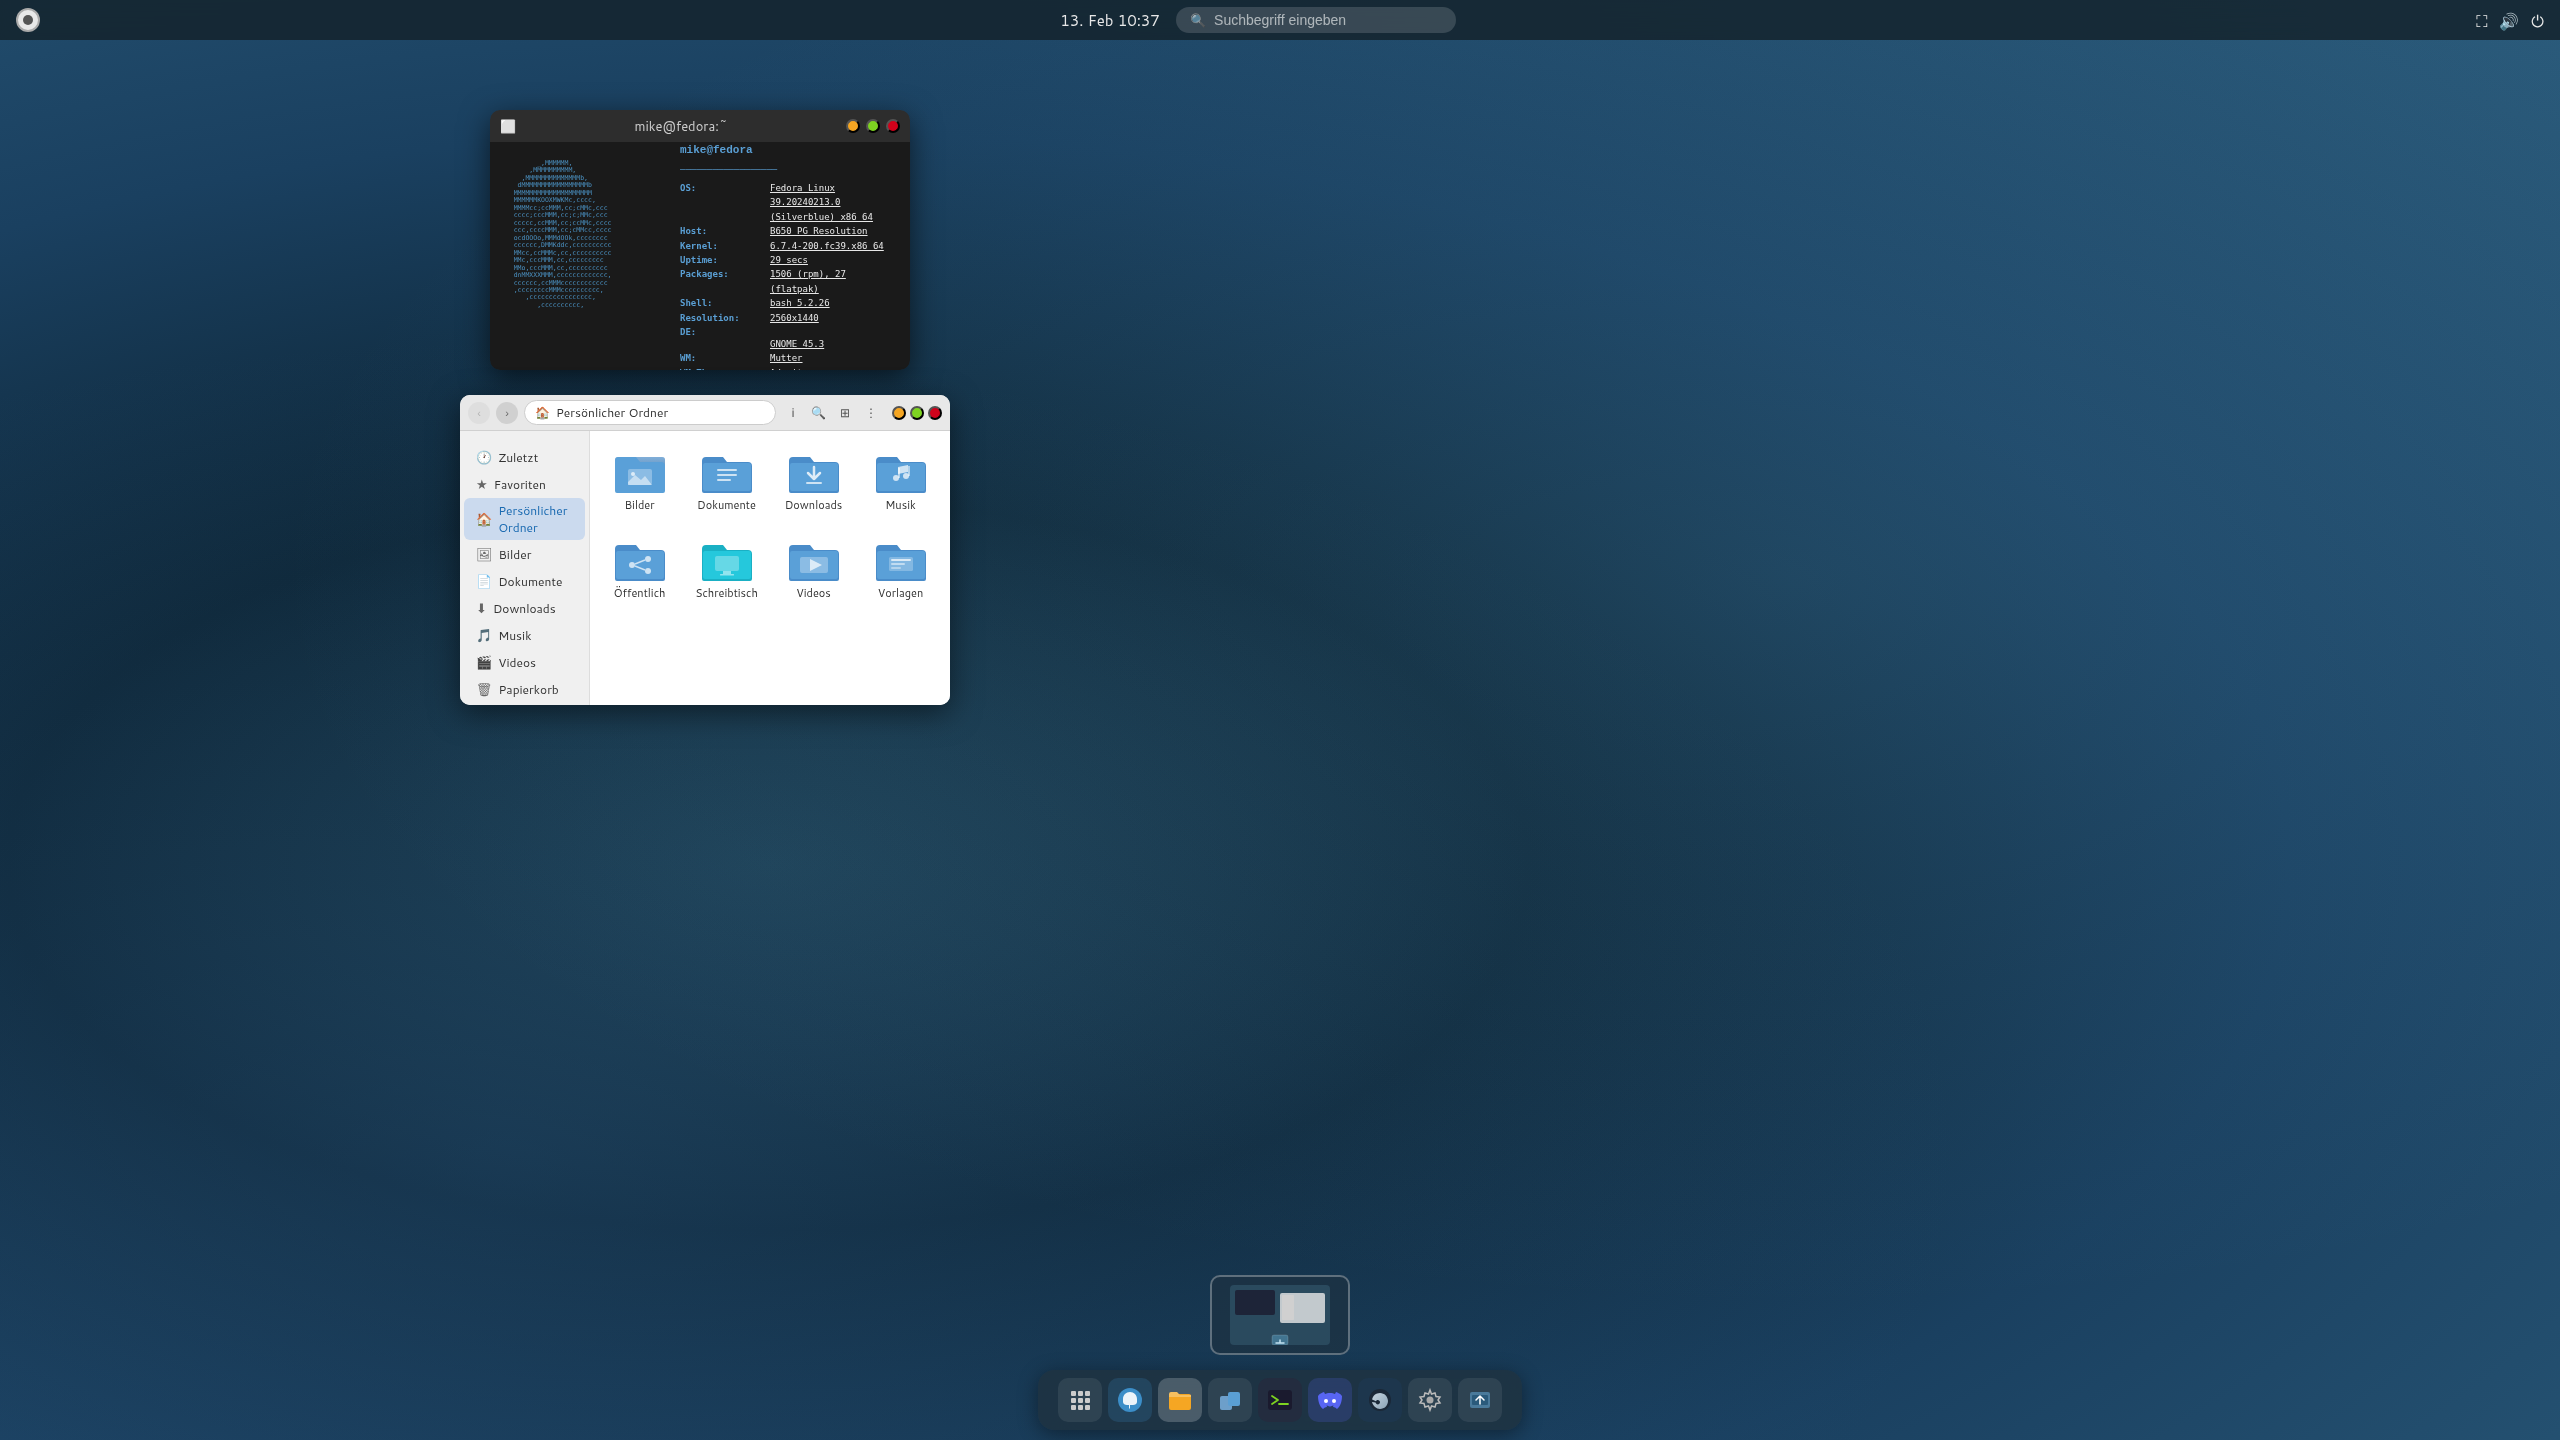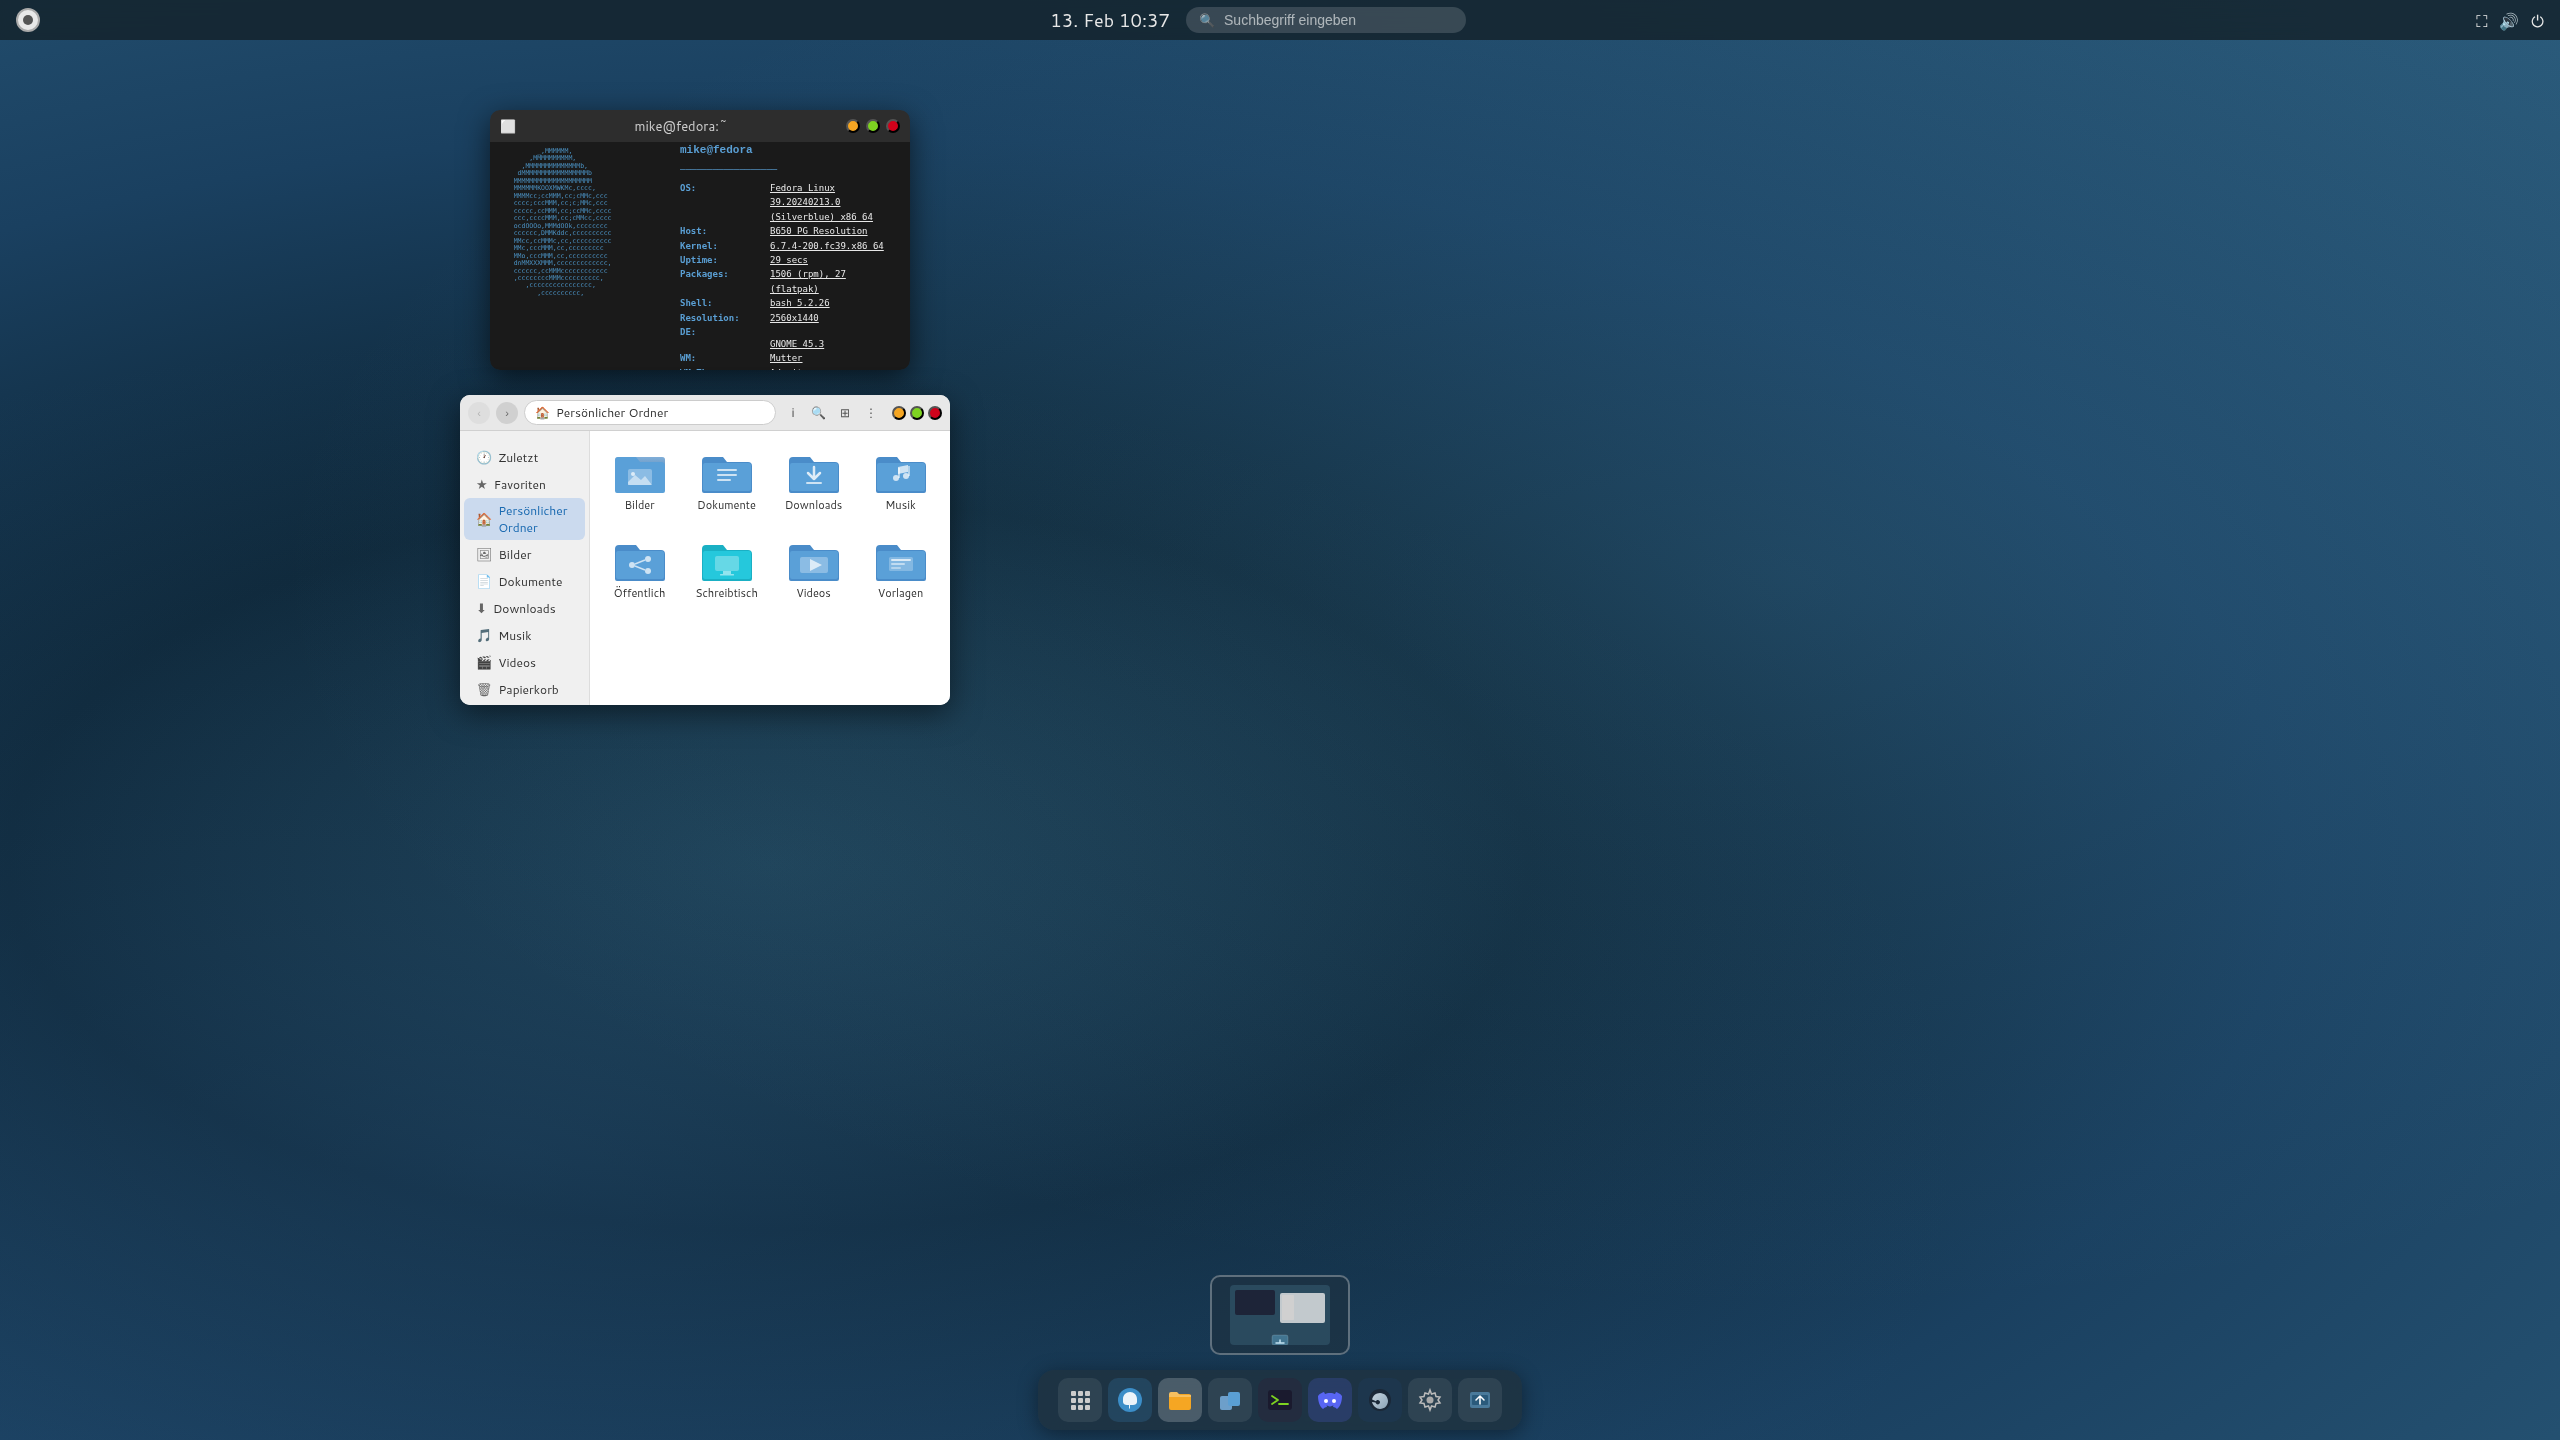--- a/index.html
+++ b/index.html
@@ -57,21 +57,21 @@
       background: #555;
       border-radius: 50%;
     }
     .topbar-center {
       display: flex;
       align-items: center;
       gap: 16px;
     }
     .datetime {
       color: #e8e8e8;
-      font-size: 18px;
+      font-size: 15px;
       font-weight: 500;
     }
     .search-bar {
       display: flex;
       align-items: center;
       background: rgba(255,255,255,0.15);
       border-radius: 20px;
       padding: 4px 14px;
       gap: 8px;
       width: 280px;
@@ -135,21 +135,21 @@
     .win-btn.minimize { background: #f5a623; }
     .win-btn.maximize { background: #7ed321; }
     .win-btn.close { background: #d0021b; }
     .terminal-body {
       display: flex;
       height: calc(100% - 32px);
       background: #1a1a1a;
     }
     .terminal-left {
       width: 180px;
-      padding: 6px 8px;
+      padding: 18px 8px;
       font-family: 'Courier New', monospace;
       font-size: 7.5px;
       color: #5a9fd4;
       line-height: 1.3;
       overflow: hidden;
     }
     .terminal-right {
       flex: 1;
       padding: 0 10px;
       font-family: 'Courier New', monospace;

